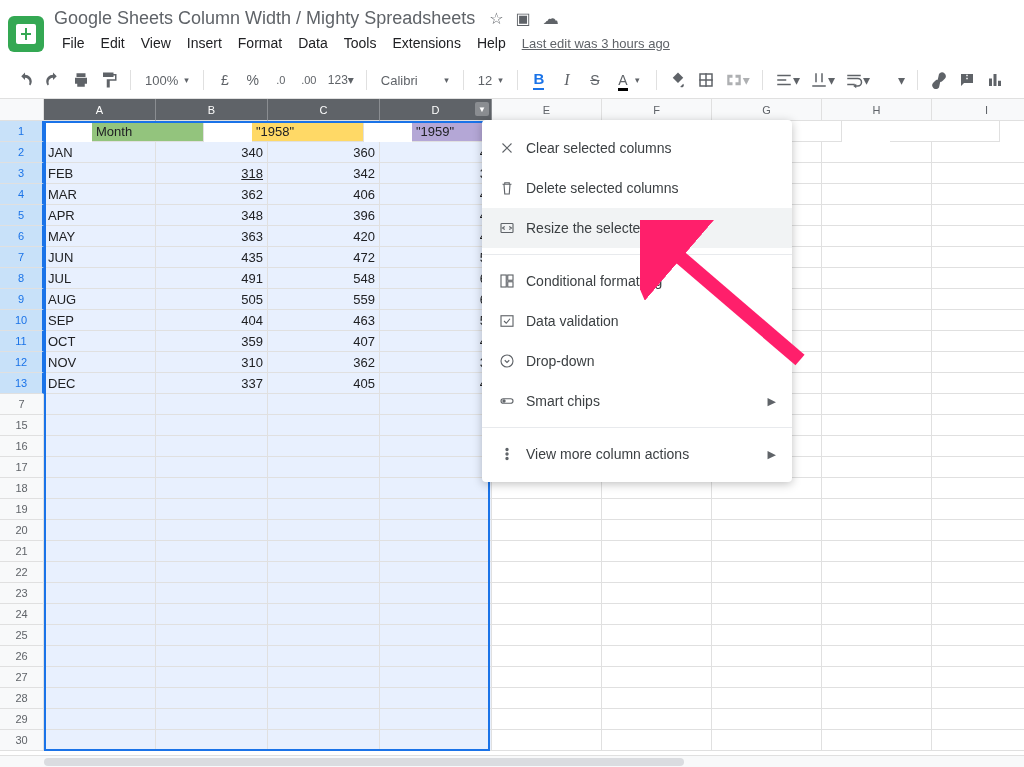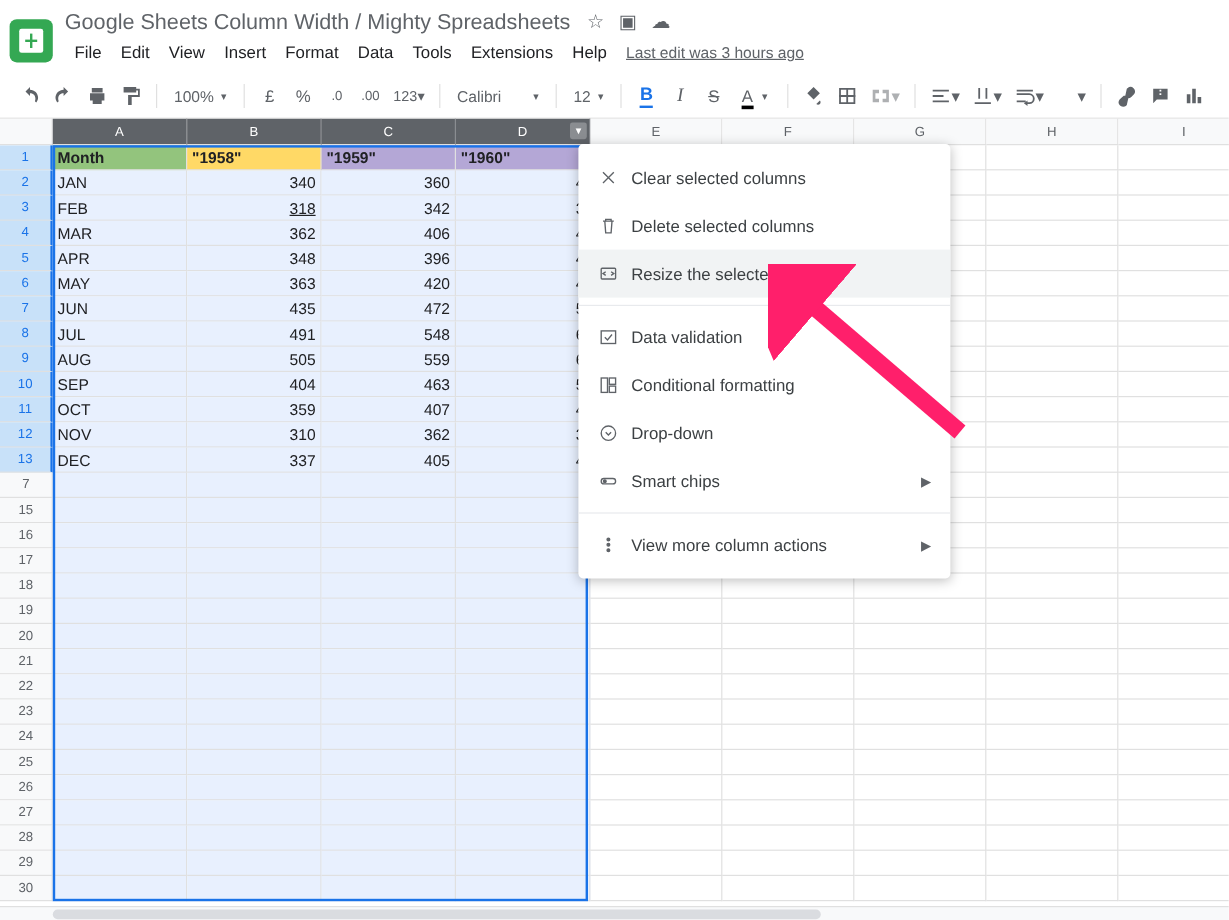--- a/index.html
+++ b/index.html
@@ -50,21 +50,21 @@
   .row-area { position:absolute; top:22px; left:0; right:0; bottom:12px; overflow:hidden;}
   .row { display:flex; height:21px; }
   .row-h { width:44px; background:#f8f9fa; border-right:1px solid #e0e0e0; border-bottom:1px solid #e0e0e0; font-size:11px; color:#5f6368; display:flex; align-items:center; justify-content:center; flex-shrink:0; cursor:pointer;}
   .row-h.sel { background:#c8e1f9; color:#1a73e8; border-right:2px solid #1a73e8;}
 
   .cell { border-right:1px solid #e0e0e0; border-bottom:1px solid #e0e0e0; font-size:13px; padding:2px 4px; display:flex; align-items:center; flex-shrink:0; overflow:hidden; }
   .cell.selcol { background:#e8f0fe; }
   .cell.r { justify-content:flex-end; }
 
   
-  .hdr-cell { font-weight:bold; }
+  .hdr-cell { font-weight:normal;margin-left:48px; }
   .hdr-a { background:#93c47d !important; }
   .hdr-b { background:#ffd966 !important; }
   .hdr-c { background:#b4a7d6 !important; }
   .hdr-d { background:#b4a7d6 !important; }
 
   
   .sel-outline { position:absolute; border:2px solid #1a73e8; pointer-events:none; }
 
   
   .context-menu { position:absolute; background:#fff; border-radius:4px; box-shadow: 0 2px 10px rgba(0,0,0,0.25); padding:8px 0; width:310px; z-index:50; font-size:14px;}
@@ -608,35 +608,35 @@
           <rect x="4" y="6" width="16" height="12" rx="1"></rect>
           <path d="M9 10l-3 2 3 2M15 10l3 2-3 2"></path>
         </svg>
       </span>
       <span>Resize the selected columns</span>
     </div>
     <div class="ctx-sep"></div>
     <div class="ctx-item">
       <span class="ctx-ico">
         <svg viewBox="0 0 24 24">
-          <rect x="4" y="5" width="16" height="14"></rect>
-          <path d="M8 12l3 3 5-6"></path>
-        </svg>
-      </span>
-      <span>Data validation</span>
-    </div>
-    <div class="ctx-item">
-      <span class="ctx-ico">
-        <svg viewBox="0 0 24 24">
           <rect x="4" y="4" width="7" height="16"></rect>
           <rect x="13" y="4" width="7" height="7"></rect>
           <rect x="13" y="13" width="7" height="7"></rect>
         </svg>
       </span>
       <span>Conditional formatting</span>
+    </div>
+    <div class="ctx-item">
+      <span class="ctx-ico">
+        <svg viewBox="0 0 24 24">
+          <rect x="4" y="5" width="16" height="14"></rect>
+          <path d="M8 12l3 3 5-6"></path>
+        </svg>
+      </span>
+      <span>Data validation</span>
     </div>
     <div class="ctx-item">
       <span class="ctx-ico">
         <svg viewBox="0 0 24 24">
           <circle cx="12" cy="12" r="8"></circle>
           <path d="M9 11l3 3 3-3"></path>
         </svg>
       </span>
       <span>Drop-down</span>
     </div>

